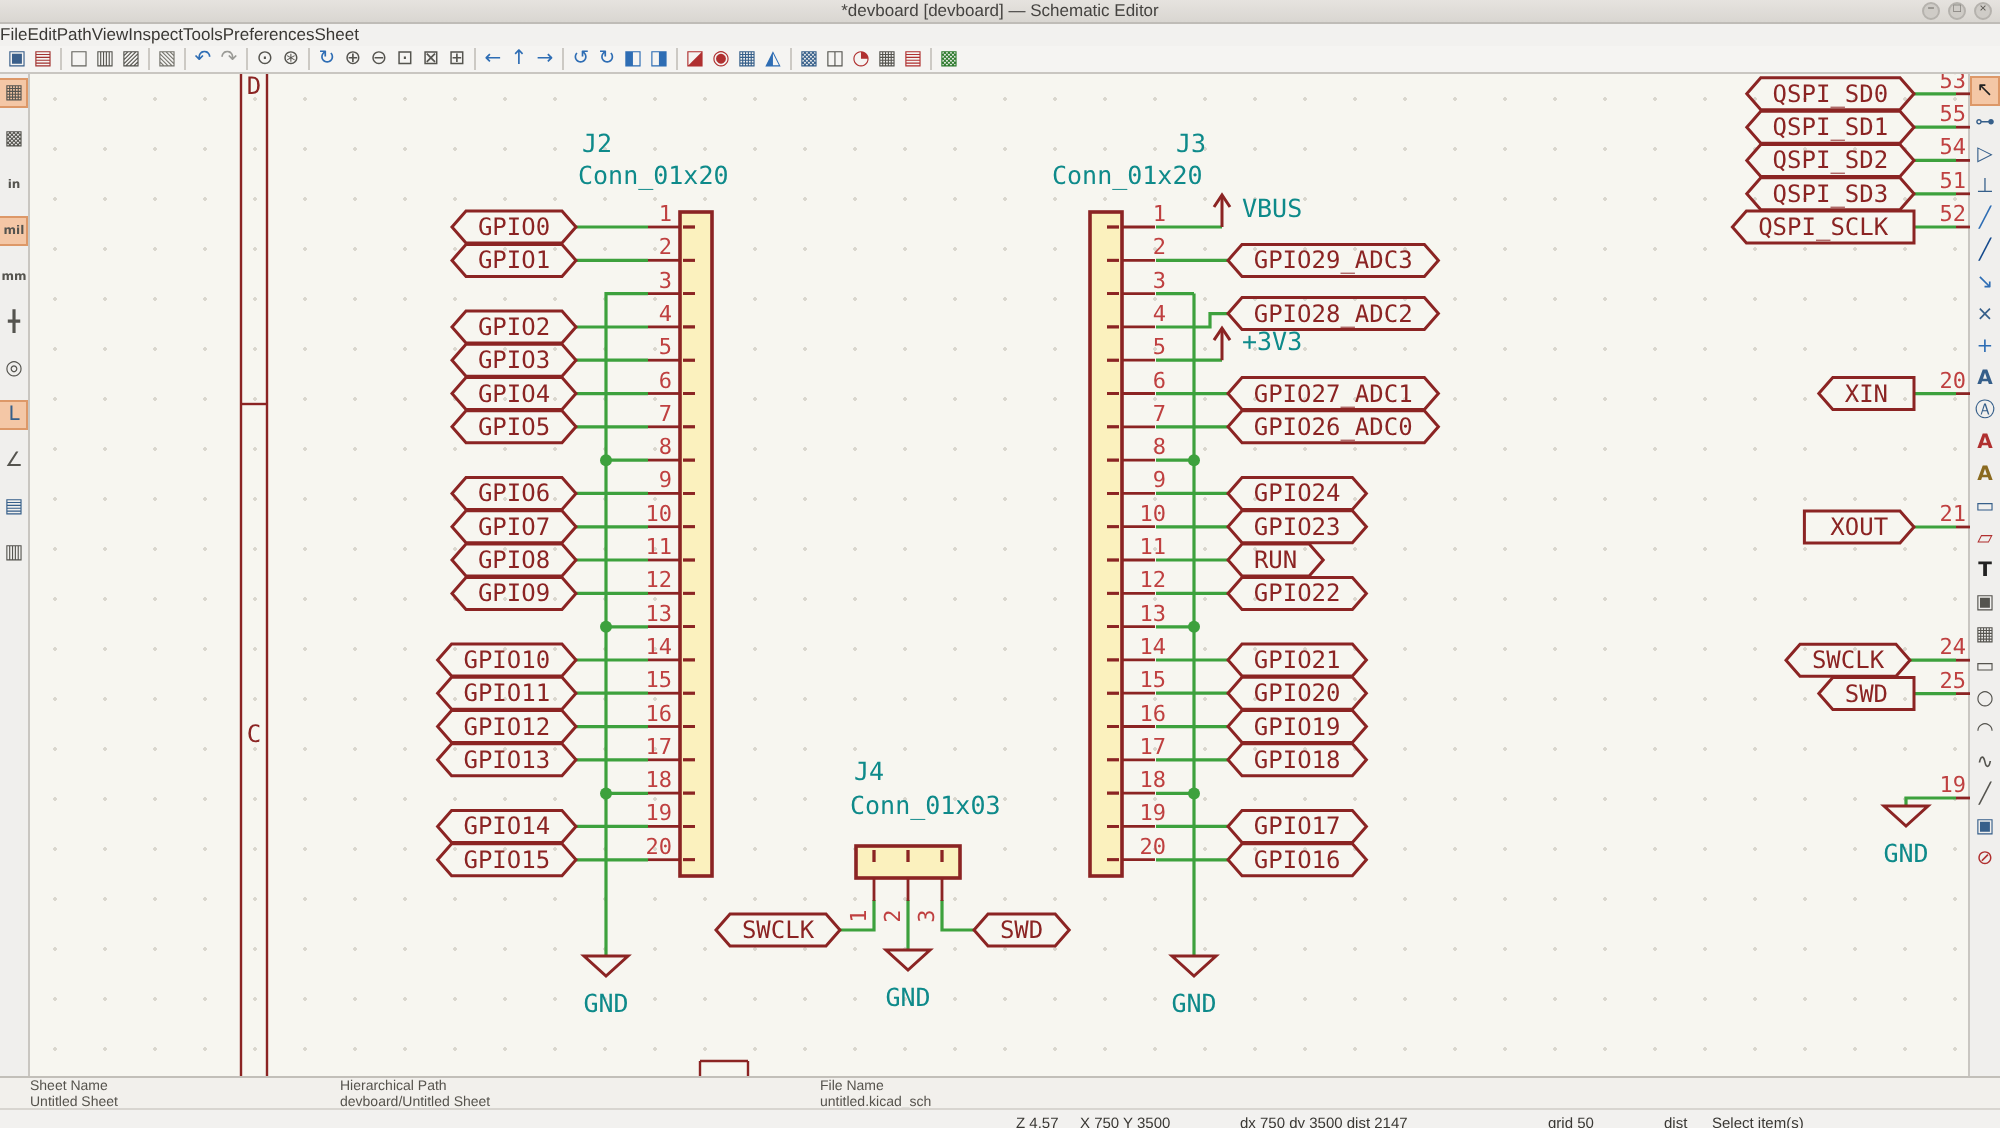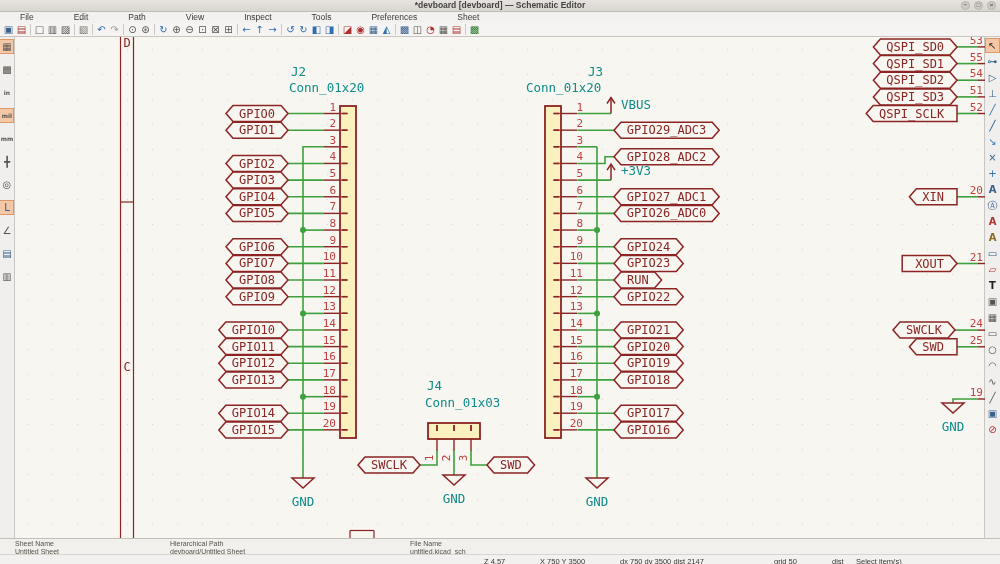--- a/index.html
+++ b/index.html
@@ -1,21 +1,21 @@
 <!DOCTYPE html>
 <html><head>
 <meta charset="utf-8">
 <style>
   html,body{margin:0;padding:0;}
   body{width:1000px;height:564px;overflow:hidden;background:#EDEAE6;font-family:"Liberation Sans",sans-serif;position:relative;}
-  .titlebar{height:11px;border-bottom:1px solid #BFBCB7;background:linear-gradient(#E6E3DF,#D9D6D1);position:relative;text-align:center;font-size:8.5px;font-weight:bold;color:#454340;line-height:11px;}
+  .titlebar{height:11px;border-bottom:1px solid #BFBCB7;background:linear-gradient(#E6E3DF,#D9D6D1);position:relative;text-align:center;font-size:8.5px;font-weight:normal;color:#454340;line-height:11px;}
   .winbtns{position:absolute;right:4px;top:1px;display:flex;gap:4px;}
   .winbtn{width:9px;height:9px;border-radius:50%;background:#CFCCC7;border:1px solid #B5B2AD;box-sizing:border-box;color:#5A5752;font-size:6px;line-height:7px;text-align:center;}
   .menubar{height:11px;background:#F2F1EF;display:flex;font-size:8.5px;color:#3A3834;}
-  .menu-item{padding:0 20px;line-height:11px;}
+  .menu-item{padding:0 0;line-height:11px;}
   .toolbar-top{height:13px;border-bottom:1px solid #C9C6C1;background:#F5F4F2;display:flex;align-items:center;padding-left:2px;}
   .tsep{width:1px;height:11px;background:#CCC9C4;margin:0 2px;flex:0 0 auto;}
   .ticon{width:13px;height:13px;font-size:10px;line-height:13px;text-align:center;font-family:"DejaVu Sans",sans-serif;flex:0 0 auto;}
   .ticon.small{font-size:6px;font-weight:bold;}
   .ticon.active{background:#F4C7A6;outline:1px solid #DD9868;}
   .main{display:flex;height:501px;}
   .toolbar-left{width:14px;border-right:1px solid #C9C6C1;background:#F0EFED;display:flex;flex-direction:column;align-items:center;padding-top:3px;gap:10px;box-sizing:content-box;}
   .toolbar-right{width:15px;border-left:1px solid #C9C6C1;background:#F0EFED;display:flex;flex-direction:column;align-items:center;padding-top:2px;gap:3px;}
   .canvas{position:relative;width:970px;height:501px;background:#F7F6F0;background-image:radial-gradient(circle,#DAD7CE 0.8px,transparent 1px);background-size:25px 25px;}
   .canvas svg{position:absolute;left:0;top:0;}
@@ -614,19 +614,19 @@
     <div>Hierarchical Path</div>
     <div>devboard/Untitled Sheet</div>
   </div>
   <div class="info-col" style="left:410px">
     <div>File Name</div>
     <div>untitled.kicad_sch</div>
   </div>
 </div>
 
 <div class="statusbar">
-  <span class="sb-item" style="left:484px">Z 4.57</span>
+  <span class="sb-item" style="left:508px">Z 4.57</span>
   <span class="sb-item" style="left:540px">X 750 Y 3500</span>
   <span class="sb-item" style="left:620px">dx 750 dy 3500 dist 2147</span>
   <span class="sb-item" style="left:774px">grid 50</span>
   <span class="sb-item" style="left:832px">dist</span>
   <span class="sb-item" style="left:856px">Select item(s)</span>
 </div>
 
 </body></html>

